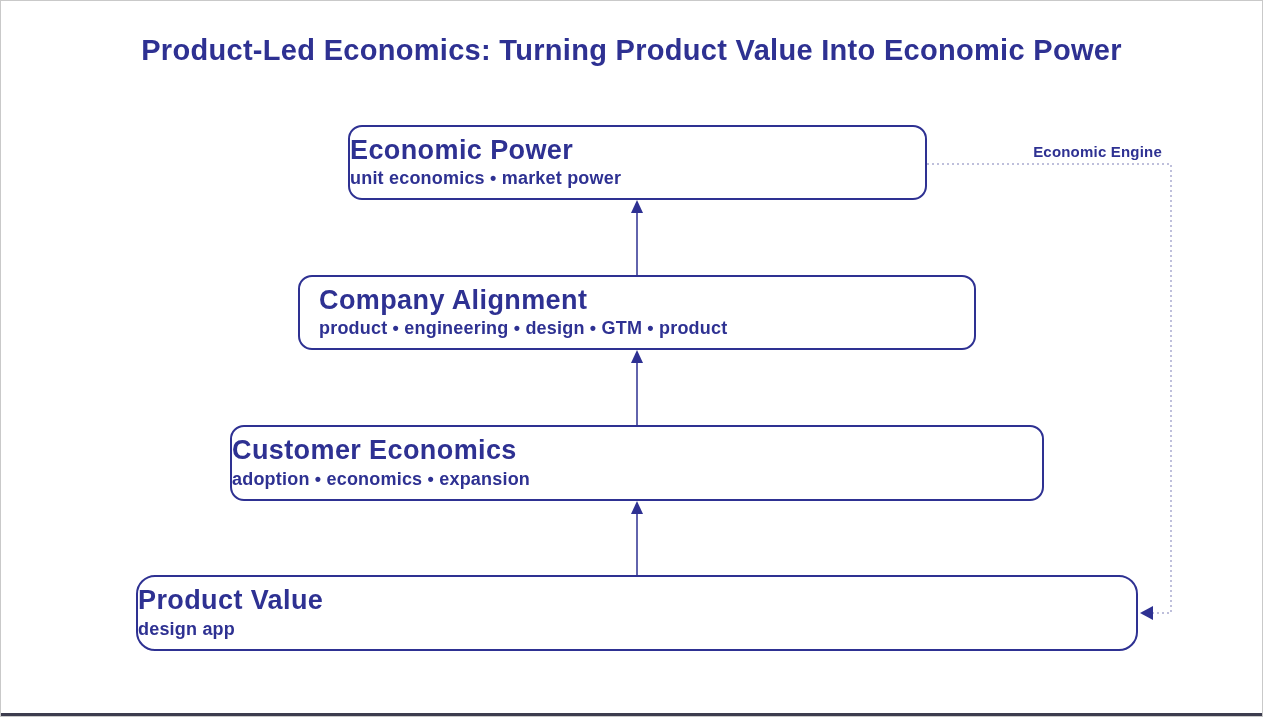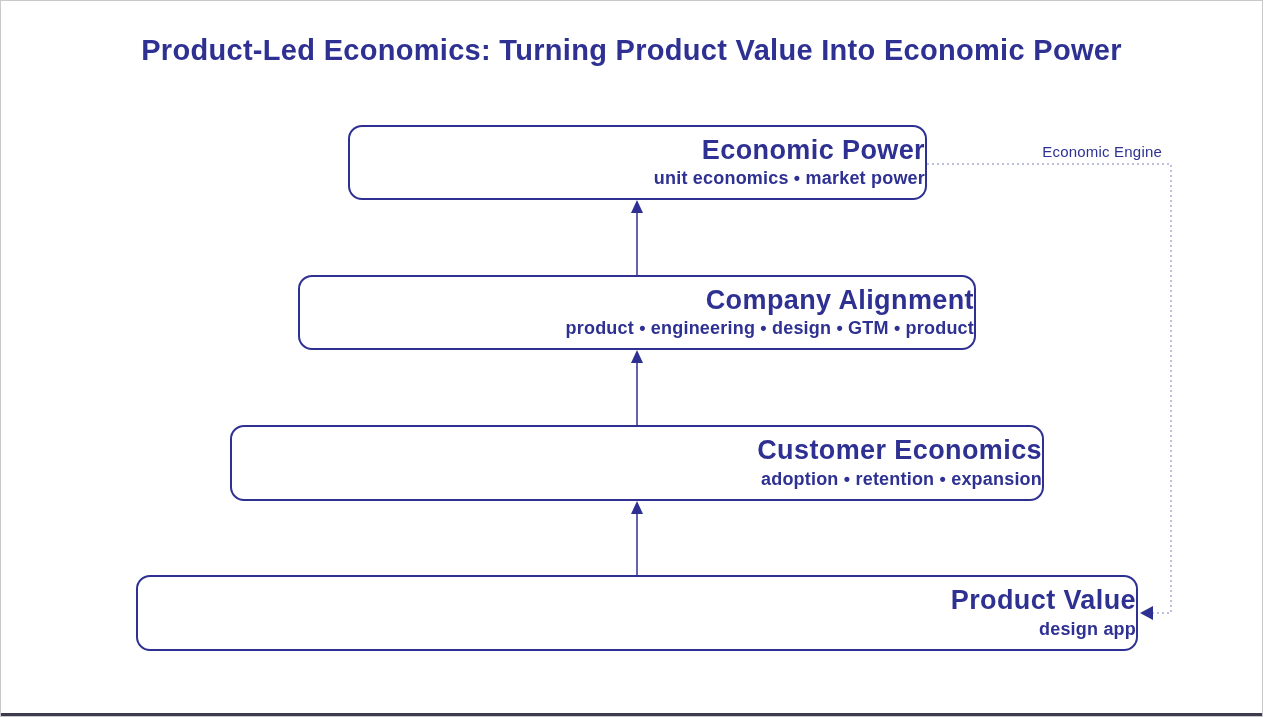--- a/index.html
+++ b/index.html
@@ -35,49 +35,49 @@
   }
   .arrow-line{stroke:var(--primary);stroke-width:1.5;fill:none;}
   .arrow-head{fill:var(--primary);stroke:none;}
   .dotted-path{stroke:var(--dotted-line);stroke-width:1.5;fill:none;stroke-dasharray:2 3;}
   .node{
     position:absolute;
     border:2px solid var(--primary);
     border-radius:14px;
     background:var(--background);
     display:flex;flex-direction:column;
-    align-items:flex-end;justify-content:center;
+    align-items:flex-start;justify-content:center;
     gap:3px;
   }
   .node-title{
     color:var(--primary);
     font-size:27px;
     font-weight:800;
     letter-spacing:0.4px;
     line-height:1.1;
   }
   .node-subtitle{
     color:var(--primary);
     font-size:18px;
     font-weight:700;
     letter-spacing:0.2px;
   }
   .node-0{left:347px;top:124px;width:579px;height:75px;}
-  .node-1{left:297px;top:274px;width:678px;height:75px;}
+  .node-1{left:297px;top:274px;width:678px;height:75px;padding-left:19px;}
   .node-2{left:229px;top:424px;width:814px;height:76px;}
-  .node-3{left:135px;top:574px;width:1002px;height:76px;}
+  .node-3{left:135px;top:574px;width:1002px;height:76px;border-radius:19px;}
   .engine-label{
     position:absolute;
     top:142px;
     left:1000px;
     width:161px;
     text-align:right;
     color:var(--primary);
     font-size:15px;
-    font-weight:400;
+    font-weight:700;
     letter-spacing:0.2px;
   }
   .bottom-bar{
     position:absolute;
     left:0;bottom:0;
     width:100%;height:3px;
     background:var(--bottom-bar);
   }
 </style>
 </head>
@@ -113,21 +113,21 @@
     <div class="node-subtitle">unit economics • market power</div>
   </div>
 
   <div class="node node-1">
     <div class="node-title">Company Alignment</div>
     <div class="node-subtitle">product • engineering • design • GTM • product</div>
   </div>
 
   <div class="node node-2">
     <div class="node-title">Customer Economics</div>
-    <div class="node-subtitle">adoption • retention • expansion</div>
+    <div class="node-subtitle">adoption • economics • expansion</div>
   </div>
 
   <div class="node node-3">
     <div class="node-title">Product Value</div>
     <div class="node-subtitle">design app</div>
   </div>
 
   <div class="engine-label">Economic Engine</div>
 
   <div class="bottom-bar"></div>

